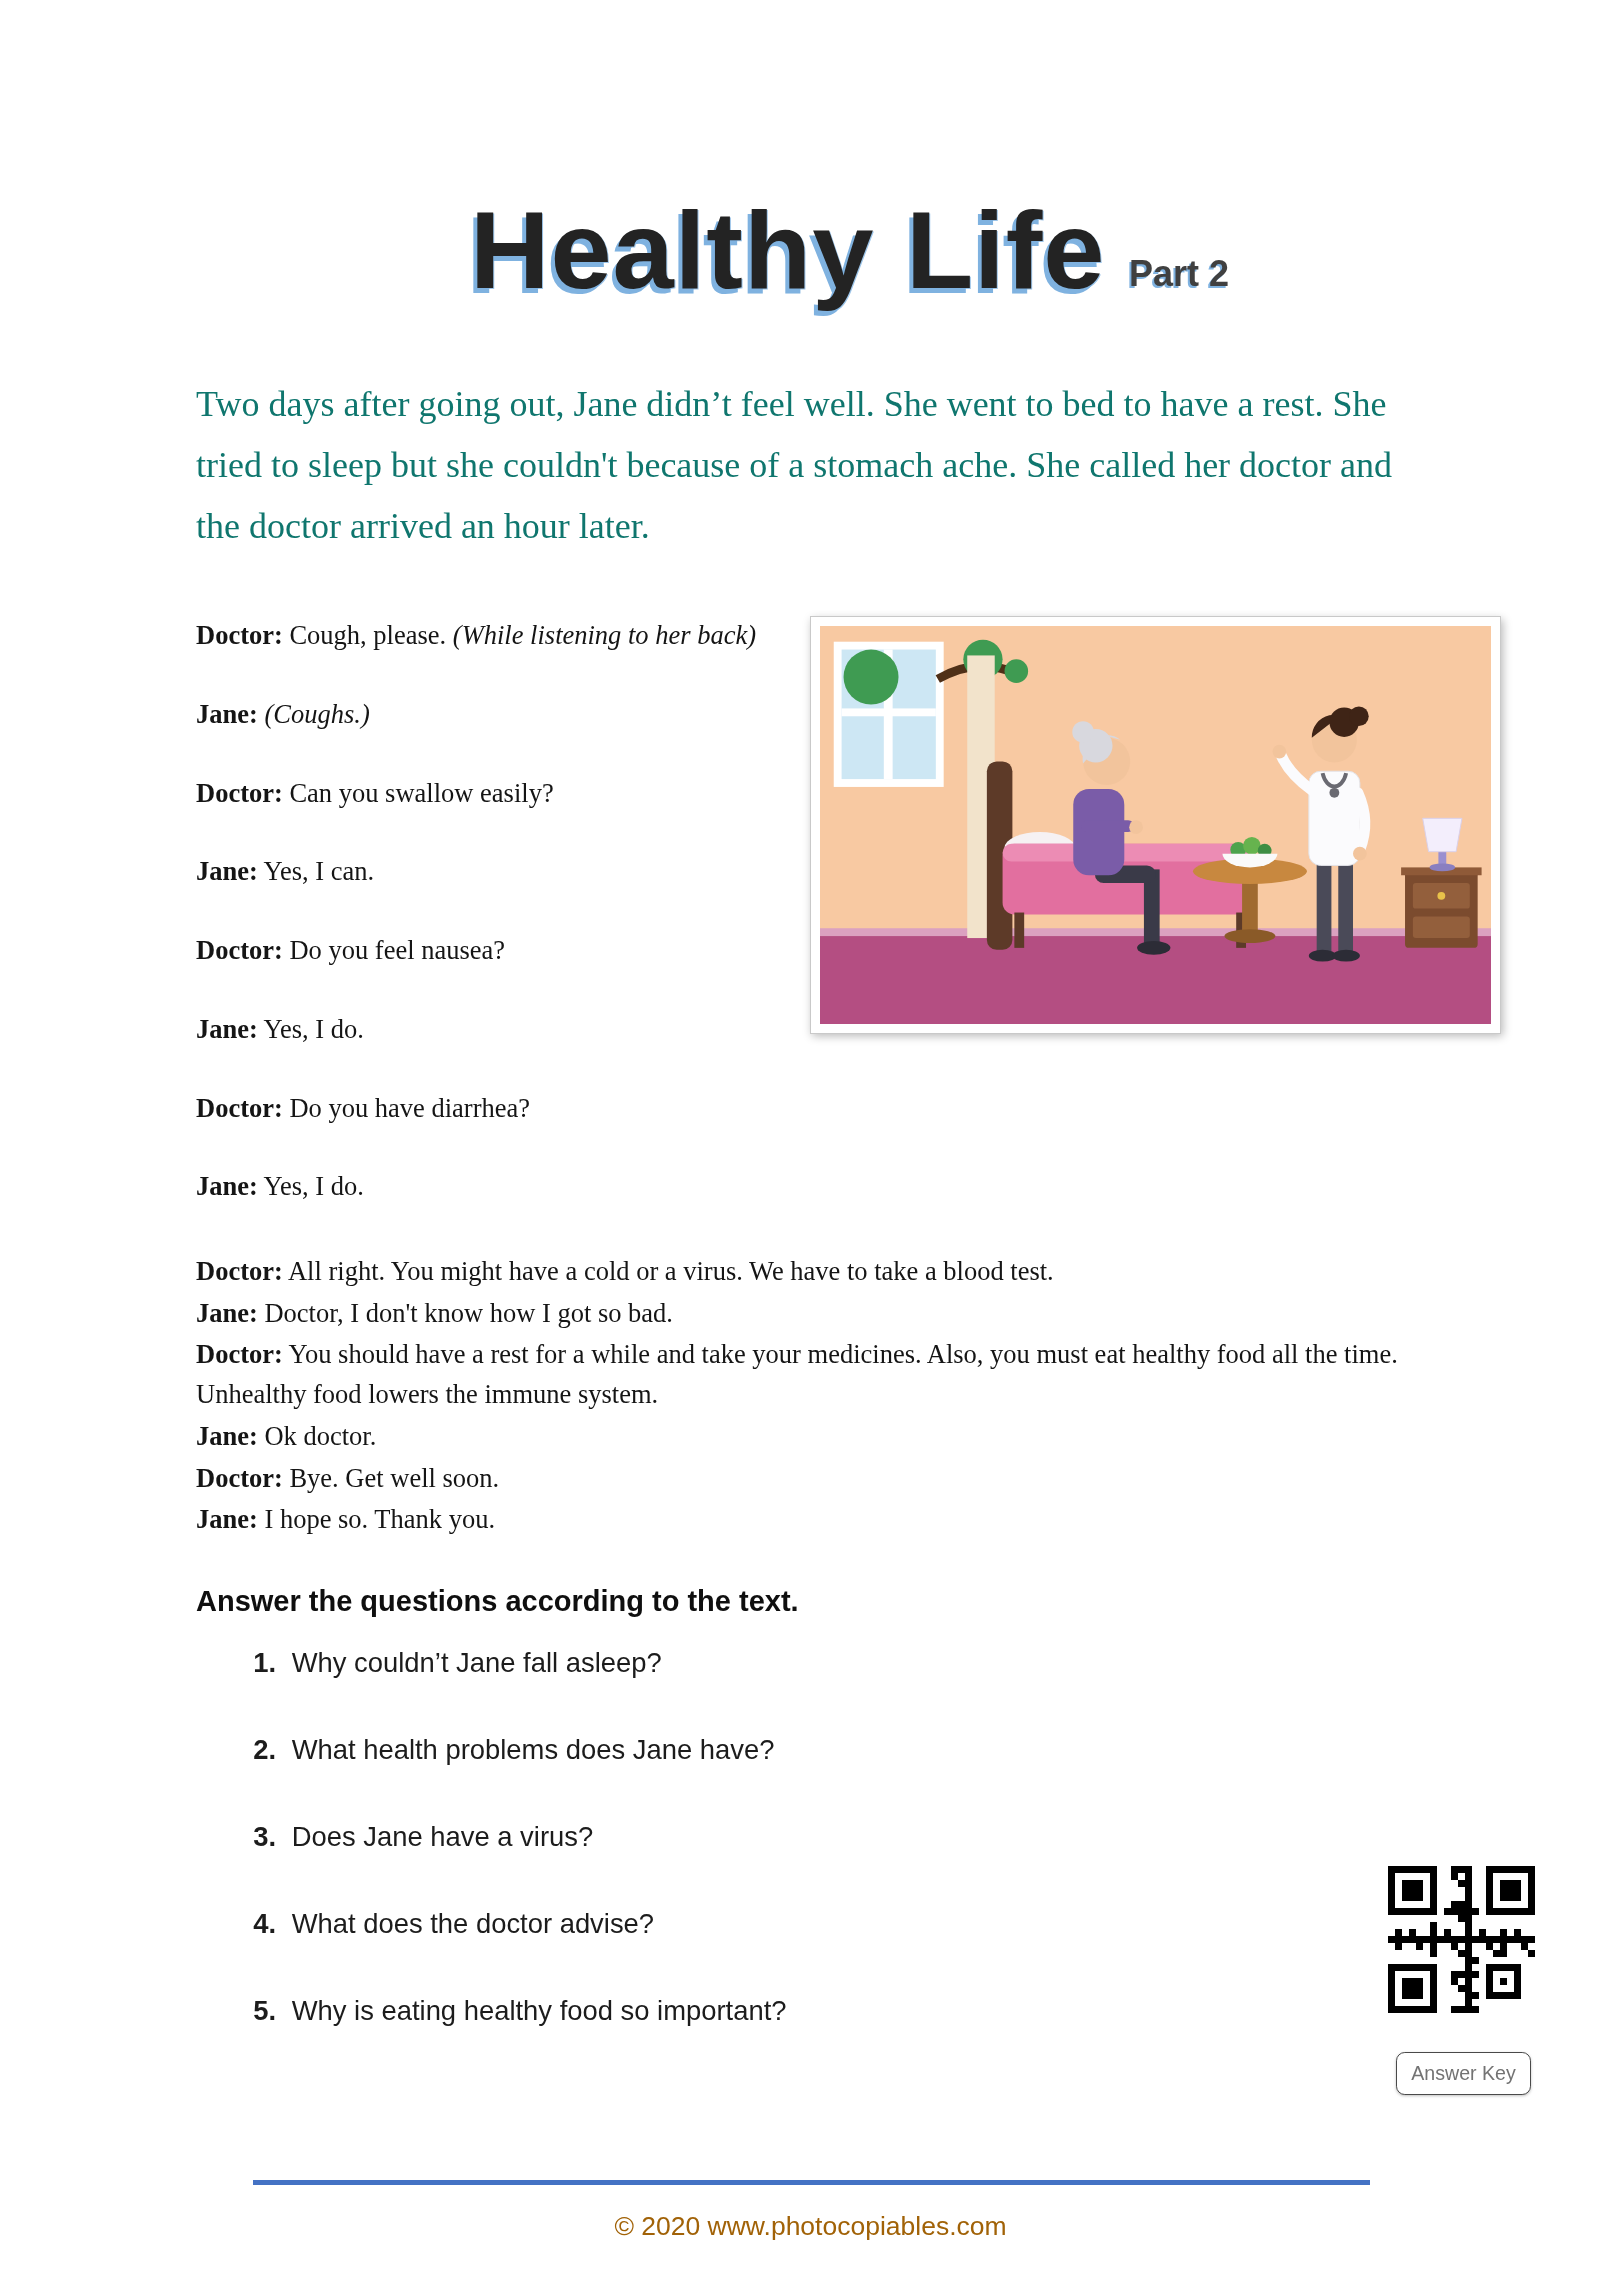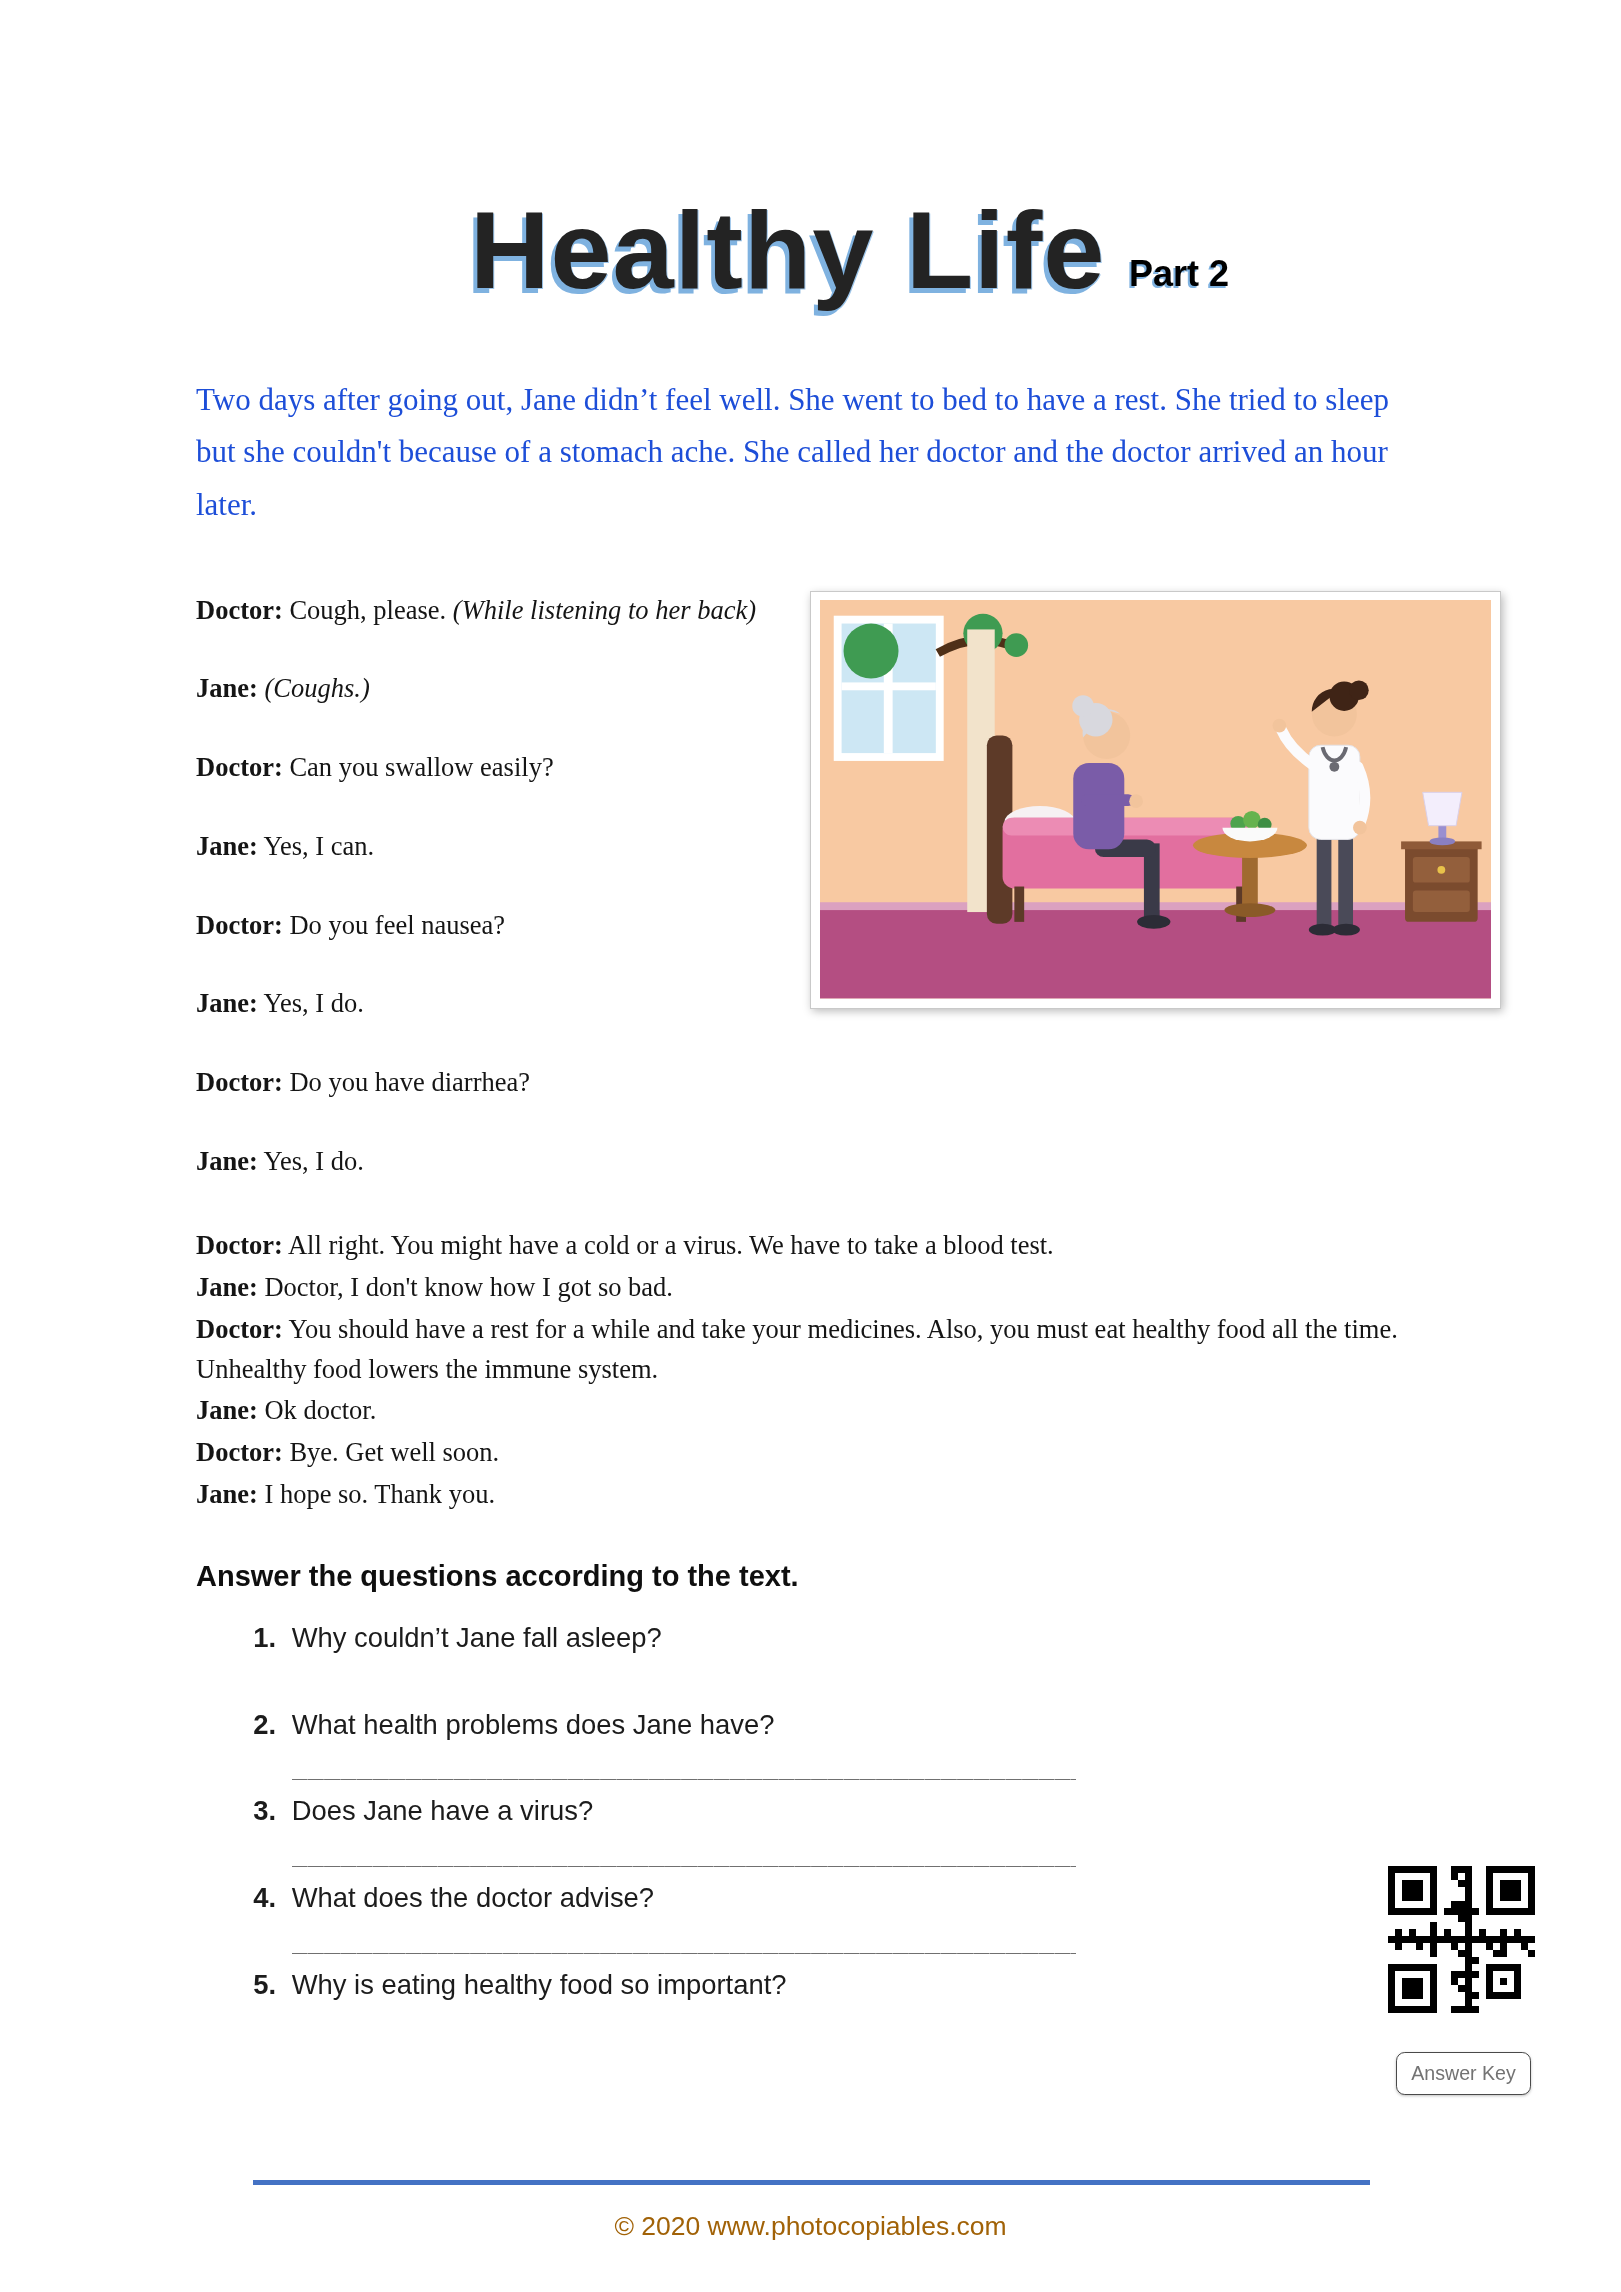--- a/index.html
+++ b/index.html
@@ -8,25 +8,25 @@
   .page { width:1621px; height:2293px; margin:4px auto; position:relative; background:#ffffff; overflow:hidden; }
   .content { padding:194px 118px 0 196px; }
 
   .title-row { display:flex; justify-content:center; align-items:flex-end; gap:23.5px; margin-bottom:71px; }
   .title {
     font-family:"Liberation Sans", sans-serif; font-weight:bold; font-size:110px; line-height:0.95;
     color:#232323; letter-spacing:1px;
     text-shadow:-3.9px 4.9px 0 #7fb2e0, 1px 1px 0 #9cc4e8;
   }
   .subtitle {
-    font-family:"Liberation Sans", sans-serif; font-weight:bold; font-size:36px; color:#000000;
+    font-family:"Liberation Sans", sans-serif; font-weight:bold; font-size:36px; color:#404040;
     text-shadow:-2px 2px 0 #7fb2e0; padding-bottom:7.8px;text-align:right;
   }
 
-  .intro { font-size:31px; line-height:1.7; max-width:1220px; color:#1d4ed8; }
+  .intro { font-size:36px; line-height:1.7; max-width:1220px; color:#0f766e; }
 
   .dialogue-row { display:flex; gap:47px; margin-top:59px; }
   .dialogue-left { flex:0 0 567px; width:567px; }
   .dlg { font-size:26.5px; line-height:1.5; margin-bottom:39px; color:#151515; }
   .dlg strong { font-weight:bold; }
   .dlg em { font-style:italic; }
   .dialogue-bottom { margin-top:5.9px; max-width:1259px; }
   .dialogue-bottom .dlg { margin-bottom:2px; }
 
   .illustration-frame {

